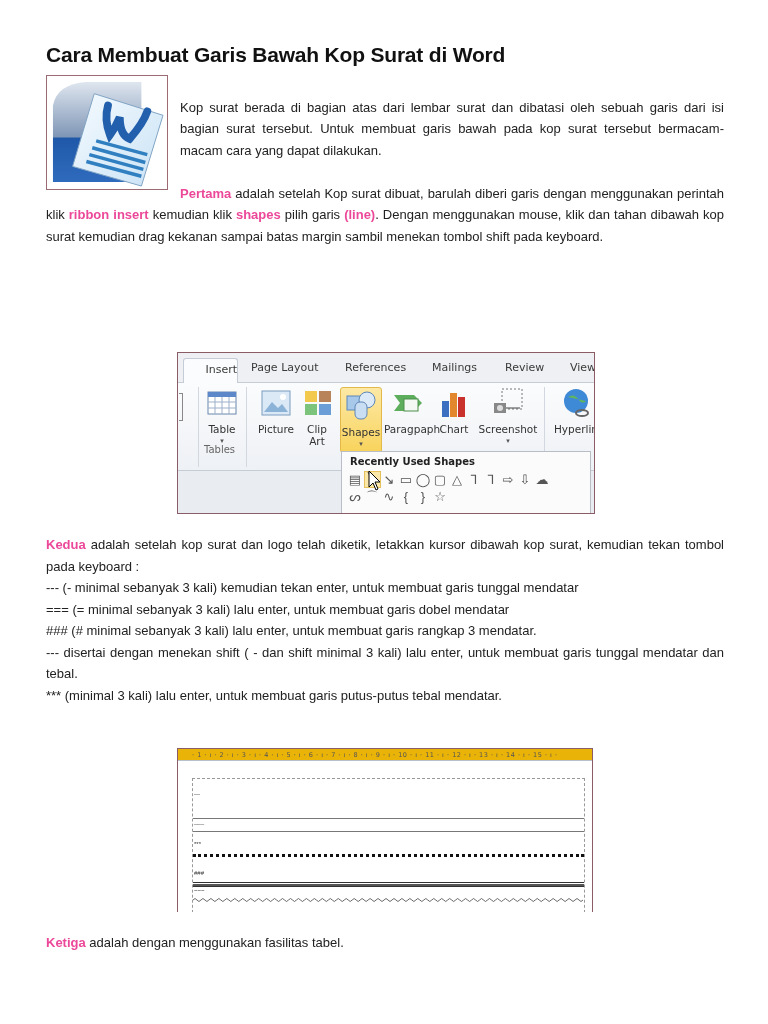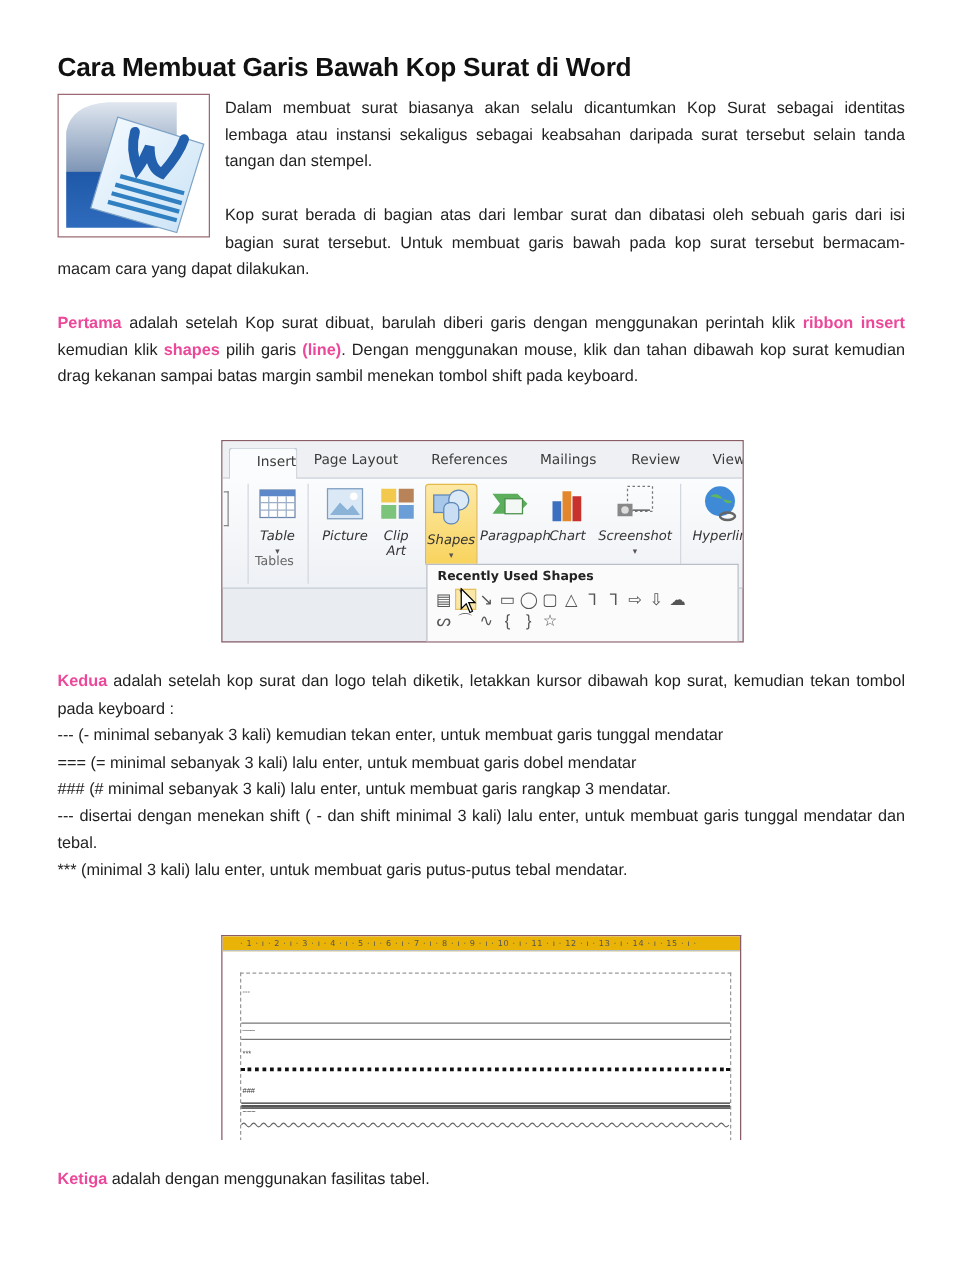--- a/index.html
+++ b/index.html
@@ -14,21 +14,21 @@
   .logo { float: left; width: 122px; height: 115px; border: 1px solid #9c6a73; margin: 0 12px 4px 0; position: relative; background: #fff; overflow: hidden; }
   .logo svg { width: 100%; height: 100%; display: block; }
 
   .gap { height: 21.5px; }
 
   .fig1 { position: absolute; left: 177px; top: 352px; width: 418px; height: 162px; border: 1px solid #8a5c66; background: #e9ecf1; overflow: hidden; }
   .tabs { position: absolute; left: 0; top: 0; width: 100%; height: 30px; background: #eef0f3; border-bottom: 1px solid #c6ccd6; text-align: right; }
   .tab { position: absolute; top: 8px; font-size: 11px; color: #3a3a3a; font-family: "DejaVu Sans", sans-serif; }
   .tab.active { top: 5px; left: 5px; width: 55px; height: 26px; background: #fbfcfd; border: 1px solid #c6ccd6; border-bottom: none; border-radius: 3px 3px 0 0; padding: 4px 0 0 9px; }
   .ribbon { position: absolute; left: 0; top: 30px; width: 100%; height: 88px; background: linear-gradient(#fbfcfd, #eef1f5); border-bottom: 1px solid #c6ccd6; }
-  .btn { position: absolute; top: 4px; text-align: center; font-size: 10.5px; color: #333; font-family: "DejaVu Sans", sans-serif; line-height: 12px; font-style: italic; }
+  .btn { position: absolute; top: 4px; text-align: center; font-size: 10.5px; color: #333; font-family: "DejaVu Sans", sans-serif; line-height: 12px; }
   .btn .ico { width: 32px; height: 32px; margin: 0 auto 4px; position: relative; }
   .btn .arrow { font-size: 7px; color: #555; }
   .btn.hl { background: linear-gradient(#fde9a6, #f8d35c); border: 1px solid #e3b94a; border-radius: 3px; height: 66px; padding-top: 2px; }
   .group-label { position: absolute; top: 61px; font-size: 10px; color: #666; font-family: "DejaVu Sans", sans-serif; }
   .sep { position: absolute; top: 4px; width: 1px; height: 80px; background: #d3d8e0; }
   .dropdown { position: absolute; left: 163px; top: 98px; width: 250px; height: 64px; background: #fbfbfb; border: 1px solid #b9bec6; }
   .dropdown .hd { font-size: 10px; font-weight: bold; color: #222; padding: 4px 0 0 8px; font-family: "DejaVu Sans", sans-serif; }
   .shape-row { position: absolute; left: 5px; font-size: 13px; color: #555; letter-spacing: 1px; white-space: nowrap; }
   .shape-row span { display: inline-block; width: 17px; text-align: center; }
   .shape-sel { background: #fbe8a8; border: 1px solid #e4c15c; }
@@ -66,21 +66,20 @@
         <path d="M48 18 L118 40 L96 112 L26 92 Z" fill="url(#pg)" stroke="#7fa3c4" stroke-width="1"></path>
         <path d="M62 30 Q58 44 64 60 Q70 52 74 42 Q74 60 84 64 Q98 48 102 36" fill="none" stroke="#2260ad" stroke-width="8" stroke-linecap="round"></path>
         <g stroke="#2f7fc1" stroke-width="3.5">
           <line x1="50" y1="66" x2="102" y2="80"></line>
           <line x1="46" y1="73" x2="100" y2="88"></line>
           <line x1="43" y1="80" x2="98" y2="95"></line>
           <line x1="40" y1="87" x2="96" y2="102"></line>
         </g>
       </svg>
     </div>
-    <p>Dalam membuat surat biasanya akan selalu dicantumkan Kop Surat sebagai identitas lembaga atau instansi sekaligus sebagai keabsahan daripada surat tersebut selain tanda tangan dan stempel.</p>
     <div class="gap"></div>
     <p>Kop surat berada di bagian atas dari lembar surat dan dibatasi oleh sebuah garis dari isi bagian surat tersebut. Untuk membuat garis bawah pada kop surat tersebut bermacam-macam cara yang dapat dilakukan.</p>
   </div>
 
   <div class="gap"></div>
   <p><b>Pertama</b><span> adalah setelah Kop surat dibuat, barulah diberi garis dengan menggunakan perintah klik </span><b>ribbon insert</b><span> kemudian klik </span><b>shapes</b><span> pilih garis </span><b>(line)</b><span>. Dengan menggunakan mouse, klik dan tahan dibawah kop surat kemudian drag kekanan sampai batas margin sambil menekan tombol shift pada keyboard.</span></p>
 </div>
 
 <div class="fig1">
   <div class="tabs">

